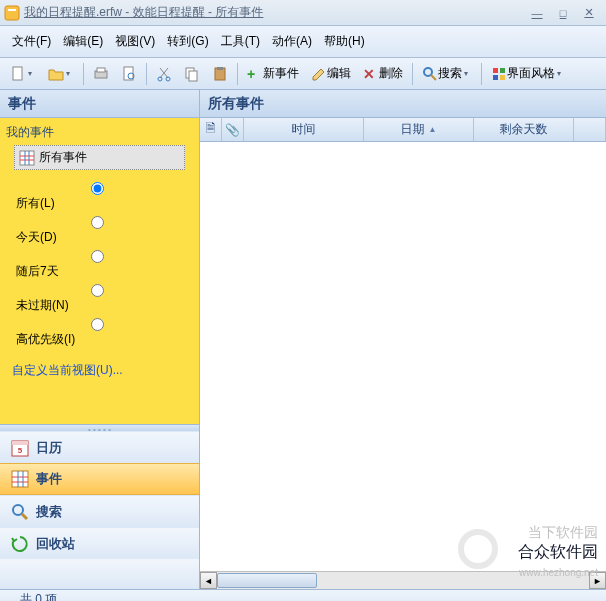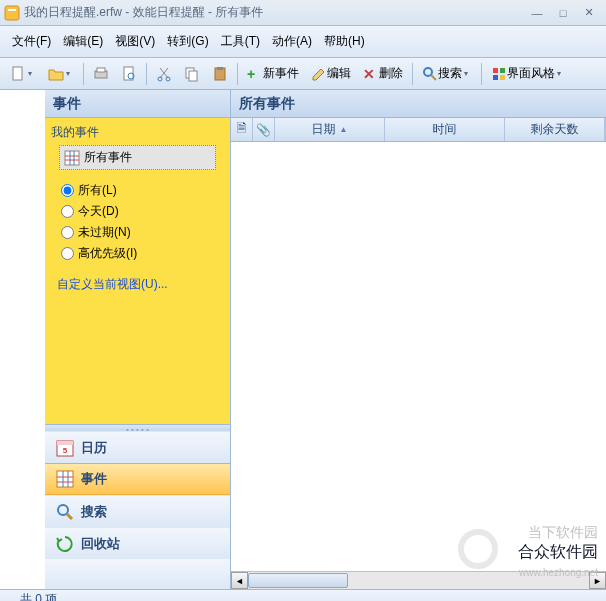--- a/index.html
+++ b/index.html
@@ -1,40 +1,40 @@
 <!DOCTYPE html>
 <html><head>
 <meta charset="utf-8">
 <style>
 * { box-sizing: border-box; margin: 0; padding: 0; font-family: "Microsoft YaHei", Arial, sans-serif; }
 body { width: 606px; height: 601px; background: #fff; position: relative; overflow: hidden; }
 
-.titlebar { height: 26px; background: linear-gradient(#e8eef5,#d8e4f0); border-bottom: 1px solid #a8bdd6; display: flex; align-items: center; padding: 0 4px; font-size: 12px; color: #5a6a80; }
+.titlebar { height: 26px; background: linear-gradient(#e8eef5,#d8e4f0); border-bottom: 1px solid #a8bdd6; display: flex; align-items: center; padding: 0 4px; font-size: 12px; color: #5a6a80; text-decoration: underline; }
 .titlebar .icon { width: 16px; height: 16px; margin-right: 4px; }
 .titlebar .title { flex: 1; }
 .titlebar .wbtn { width: 26px; height: 18px; display: flex; align-items: center; justify-content: center; color: #5a6a80; cursor: pointer; font-size: 11px; }
 
 .menubar { height: 32px; background: linear-gradient(#eef4fc,#dce8f6); border-bottom: 1px solid #a8bdd6; display: flex; align-items: center; padding: 0 6px; font-size: 12px; }
 .menubar span { padding: 2px 6px; cursor: pointer; }
 
 .toolbar { height: 32px; background: linear-gradient(#eef4fc,#d6e4f4); border-bottom: 1px solid #9fb8d6; display: flex; align-items: center; padding: 0 4px; font-size: 12px; }
 .tbtn { display: flex; align-items: center; padding: 2px 4px; margin: 0 1px; cursor: pointer; border: 1px solid transparent; }
 .tico { width: 16px; height: 16px; display: inline-block; }
 .sep { width: 1px; height: 22px; background: #a8bdd6; margin: 0 3px; }
 .dd { width: 8px; font-size: 8px; color: #5a6a80; margin-left: 2px; }
 
-.content { display: flex; height: calc(601px - 26px - 24px - 32px - 20px); margin-left: 45px; }
+.content { display: flex; height: calc(601px - 26px - 24px - 32px - 20px); }
 
 .sidebar { width: 200px; border-right: 1px solid #9fb8d6; display: flex; flex-direction: column; background: #ecf2fa; }
 .side-head { height: 28px; background: linear-gradient(#dce8f6,#c4d7ee); border-bottom: 1px solid #9fb8d6; display: flex; align-items: center; padding: 0 8px; font-size: 14px; font-weight: bold; color: #2a4a7a; }
 .side-upper { flex: 1; background: #fde047; overflow: auto; padding: 4px 6px; font-size: 12px; }
 .side-label { color: #2a4a7a; padding: 2px 0; }
 .tree-item { display: flex; align-items: center; padding: 3px 4px; margin: 2px 8px; cursor: pointer; }
 .tree-item.sel { background: #e4e4e4; border: 1px dotted #888; }
-.radio-row { display: flex; padding: 2px 10px; cursor: pointer; }
+.radio-row { display: flex; padding: 2px 10px; cursor: pointer; flex-direction: column; }
 .radio-row input { margin-right: 4px; }
 .link { color: #1a4ed8; cursor: pointer; padding: 4px 6px; display: block; }
 
 .side-lower { border-top: 1px solid #9fb8d6; }
 .nav-row { height: 32px; display: flex; align-items: center; padding: 0 10px; font-size: 13px; font-weight: bold; color: #2a4a7a; cursor: pointer; border-top: 1px solid #dce8f6; }
 .nav-row.normal { background: linear-gradient(#f2f6fc,#dce8f6); }
 .nav-row.active { background: linear-gradient(#ffe8a8,#ffc550); border-top: 1px solid #e8b040; border-bottom: 1px solid #e8b040; }
 .nav-row .nico { width: 20px; height: 20px; margin-right: 6px; }
 .nav-extra { height: 30px; background: linear-gradient(#f2f6fc,#dce8f6); }
 
@@ -184,20 +184,24 @@
       <label class="radio-row">
           <input type="radio" name="f" checked="" style="">
           <span>所有(L)</span>
         </label>
       <label class="radio-row">
           <input type="radio" name="f" style="">
           <span>今天(D)</span>
         </label>
       <label class="radio-row">
           <input type="radio" name="f" style="">
+          <span>随后7天</span>
+        </label>
+      <label class="radio-row">
+          <input type="radio" name="f" style="">
           <span>未过期(N)</span>
         </label>
       <label class="radio-row">
           <input type="radio" name="f" style="">
           <span>高优先级(I)</span>
         </label>
       <div style="height:8px"></div>
       <a class="link">自定义当前视图(U)...</a>
     </div>
     <div class="side-lower">
@@ -240,26 +244,26 @@
 
   <div class="main">
     <div class="main-head">所有事件</div>
     <div class="grid-head">
       <div class="gh" style="width:22px">
           <span>🗎</span>
         </div>
       <div class="gh" style="width:22px">
           <span>📎</span>
         </div>
+      <div class="gh" style="width:120px">
+          <span>时间</span>
+        </div>
       <div class="gh" style="width:110px">
           <span>日期</span>
           <span class="sort">▲</span>
-        </div>
-      <div class="gh" style="width:120px">
-          <span>时间</span>
         </div>
       <div class="gh" style="width:100px">
           <span>剩余天数</span>
         </div>
       <div class="gh" style="flex:1"></div>
     </div>
     <div class="grid-body"></div>
     <div class="hscroll">
       <div class="arrow">◄</div>
       <div class="track">

